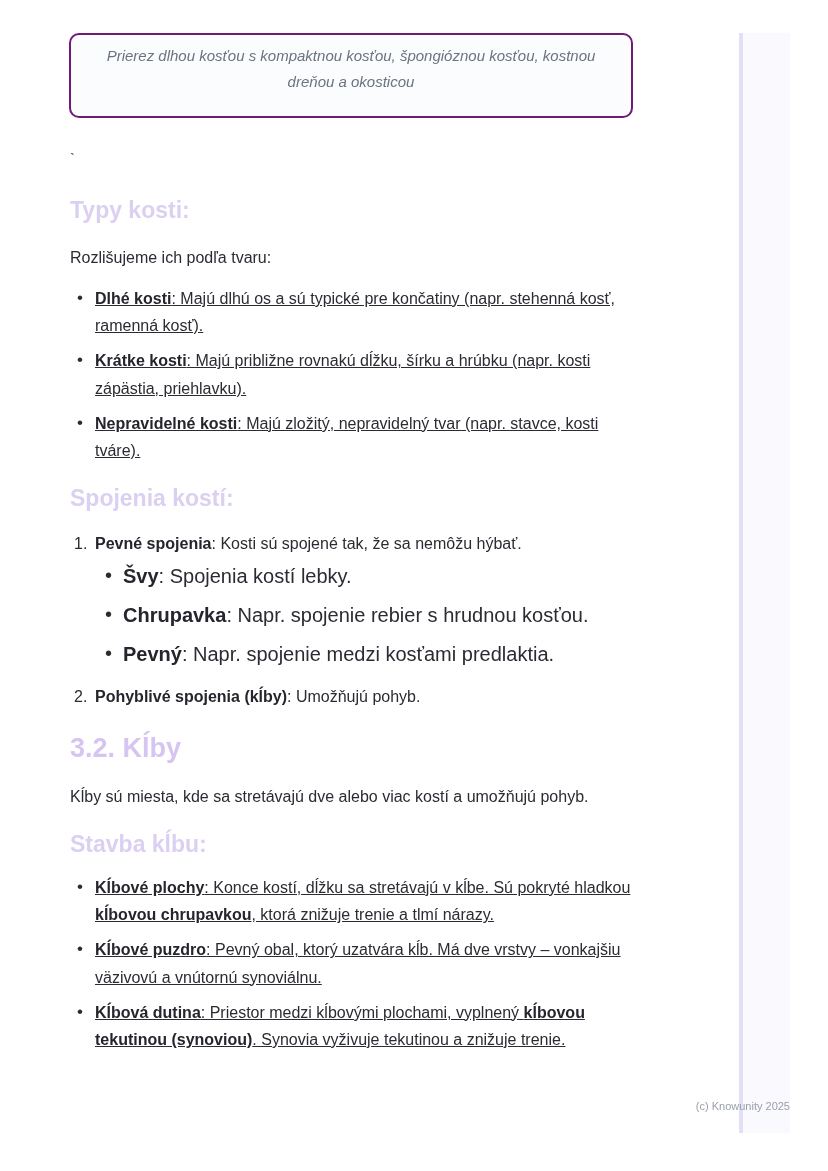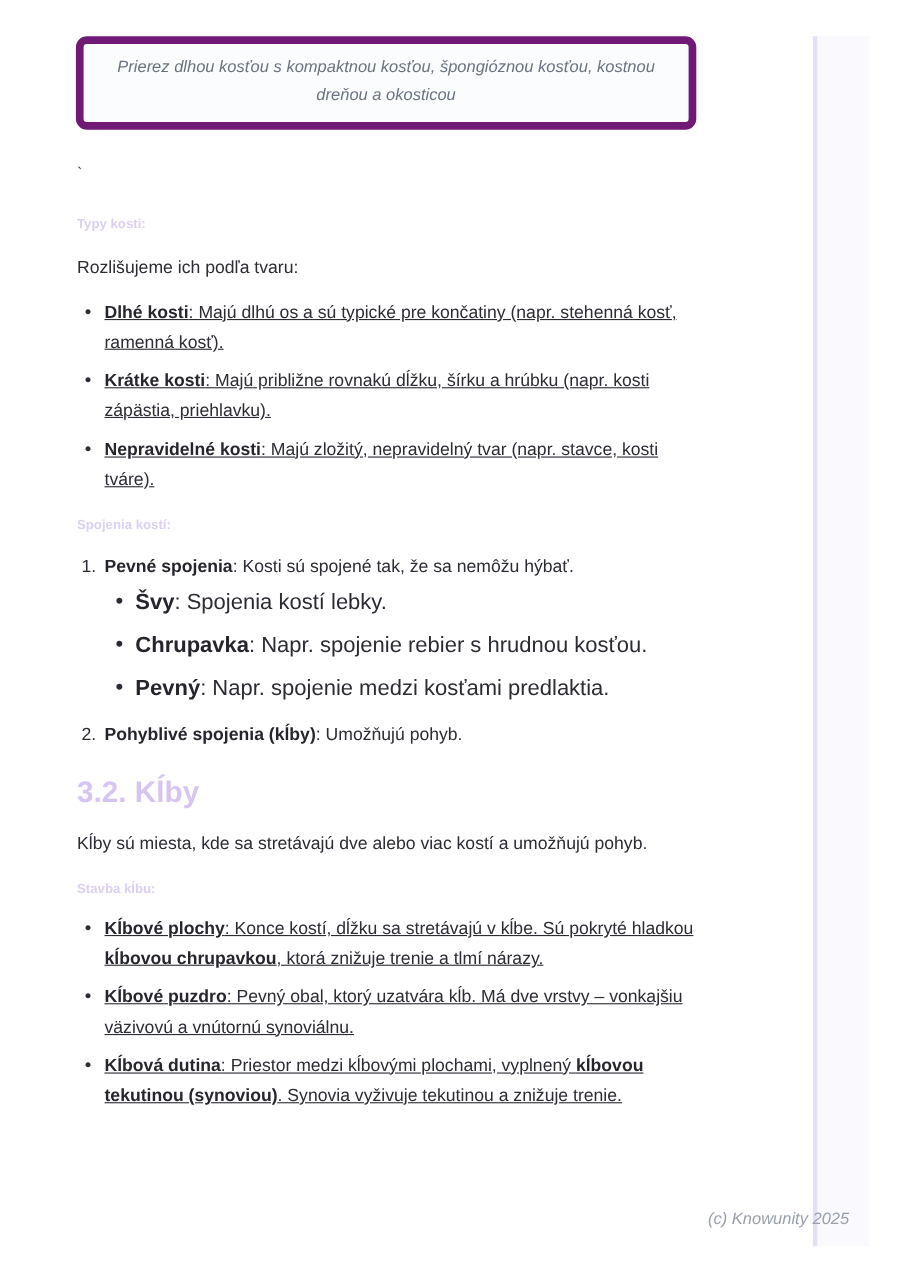--- a/index.html
+++ b/index.html
@@ -22,40 +22,40 @@
   }
   .content {
     position: absolute;
     left: 70px; top: 0;
     width: 563px;
     z-index: 1;
   }
   .caption-box {
     margin: 33px 0 0 -1px;
     width: 564px; height: 85px;
-    border: 7px solid #701a75;
+    border: 2px solid #701a75;
     background: #fbfcfe;
     border-radius: 10px;
     padding: 8px 28px 0;
     text-align: center;
   }
   .caption {
     font-style: italic;
     font-size: 15px;
     line-height: 1.75;
     color: #6a7380;
   }
   .stray {
     margin: 33px 0 30px 0;
     font-size: 15px;
     line-height: 1;
     color: #3c3c44;
   }
   .h2 {
-    font-size: 12px;
+    font-size: 23px;
     font-weight: 700;
     color: #dbd0f2;
     margin: 20px 0 0;
     line-height: 1.3;
   }
   .h1 {
     font-size: 27px;
     font-weight: 700;
     color: #d6c4f1;
     margin: 22px 0 0;
@@ -113,25 +113,24 @@
   }
   .sublist > li::before {
     content: "\2022";
     position: absolute;
     left: 6px; top: -1px;
     color: #2b2b33;
   }
   strong { font-weight: 700; color: #25252d; }
   .footer {
     position: absolute;
-    top: 1100px; right: 56px;
-    font-size: 15px;
+    top: 1100px; right: 38px;
+    font-size: 11px;
     color: #9aa0ab;
     z-index: 2;
-    font-style: italic;
   }
 </style>
 </head>
 <body>
 
 <div class="side-band"></div>
 
 <div class="content">
 
   <figure class="caption-box" style="margin-left:-1px">

